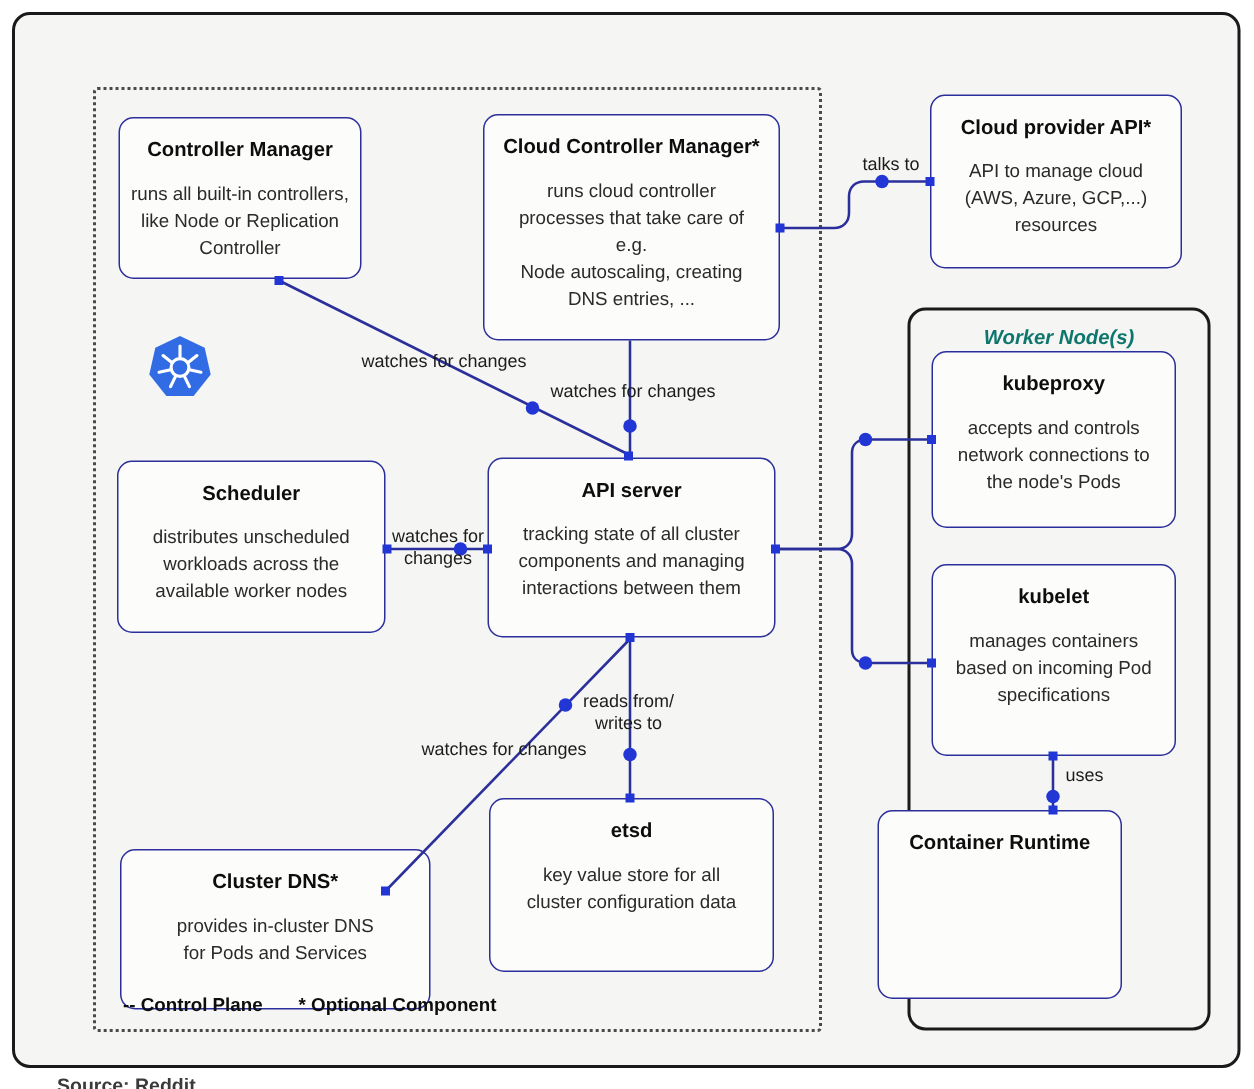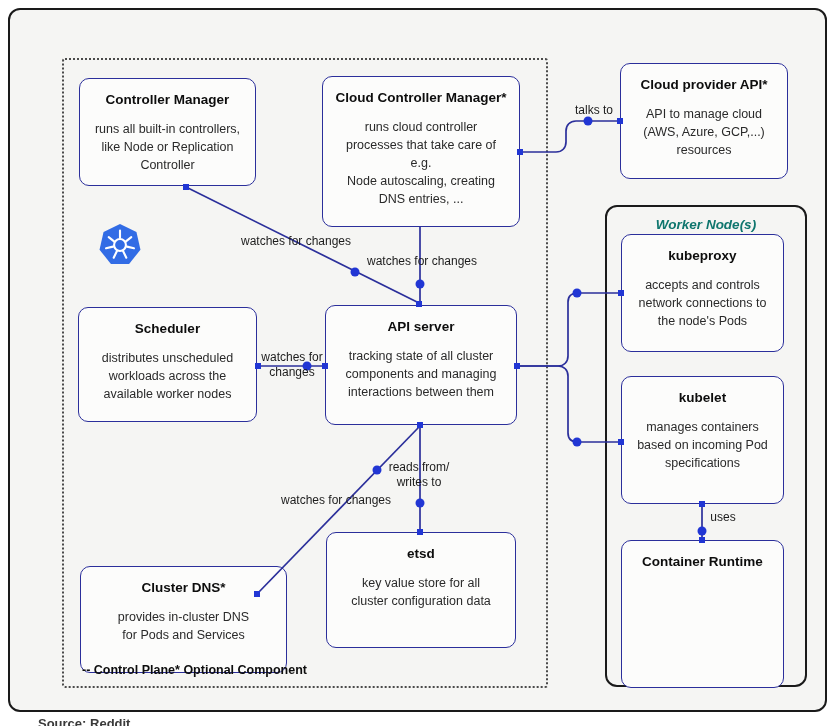--- a/index.html
+++ b/index.html
@@ -49,42 +49,42 @@
   #edges .edge{stroke:var(--indigo,#2b2f9b);stroke-width:1.7;fill:none;}
   #edges .dot{fill:var(--dot-blue,#2136d4);}
   #edges .sq{fill:var(--dot-blue,#2136d4);}
   .edge-label{
     position:absolute;z-index:4;transform:translate(-50%,-50%);
     font-size:12px;color:#1c1c1c;text-align:center;line-height:15px;
     white-space:pre-line;
   }
   #k8s-logo{position:absolute;left:98px;top:223px;width:44px;height:44px;z-index:2;}
   #legend{
-    position:absolute;left:82px;top:663px;z-index:2;display:flex;
+    position:absolute;left:82px;top:663px;z-index:2;display:flex;gap:24px;
     font-size:12.5px;font-weight:700;color:#0d0d0d;
   }
   #source-credit{
     position:absolute;left:38px;top:716px;z-index:2;
     font-size:13px;font-weight:700;color:#3a3a3a;
   }
 </style>
 </head>
 <body>
 
 <div id="canvas">
 
   <div id="frame"></div>
 
   <div id="control-plane"></div>
 
   <div id="worker-group">
     <div class="worker-title">Worker Node(s)</div>
   </div>
 
-  <div class="box" style="left:79px;top:78px;width:177px;height:108px">
+  <div class="box" style="left:79px;top:78px;width:162px;height:108px">
     <div class="box-title">Controller Manager</div>
     <div class="box-body">runs all built-in controllers,
 like Node or Replication
 Controller</div>
   </div>
 
   <div class="box" style="left:620px;top:63px;width:168px;height:116px">
     <div class="box-title">Cloud provider API*</div>
     <div class="box-body">API to manage cloud
 (AWS, Azure, GCP,...)
@@ -133,21 +133,21 @@
 the node's Pods</div>
   </div>
 
   <div class="box" style="left:621px;top:376px;width:163px;height:128px">
     <div class="box-title">kubelet</div>
     <div class="box-body">manages containers
 based on incoming Pod
 specifications</div>
   </div>
 
-  <div class="box" style="left:621px;top:540px;width:163px;height:148px">
+  <div class="box" style="left:585px;top:540px;width:163px;height:126px">
     <div class="box-title">Container Runtime</div>
   </div>
 
   <div id="k8s-logo">
     <svg width="44" height="44" viewBox="0 0 46 46">
       <polygon points="23,1 40.2,9.3 44.4,27.9 32.5,42.8 13.5,42.8 1.6,27.9 5.8,9.3" fill="#326ce5" class="k8s-hept"></polygon>
       <g stroke="#ffffff" stroke-width="2.2" fill="none" stroke-linecap="round">
         <circle cx="23" cy="23" r="6.2"></circle>
         <line x1="23" y1="15.5" x2="23" y2="8"></line>
         <line x1="28.9" y1="19.4" x2="34.8" y2="14.7"></line>

